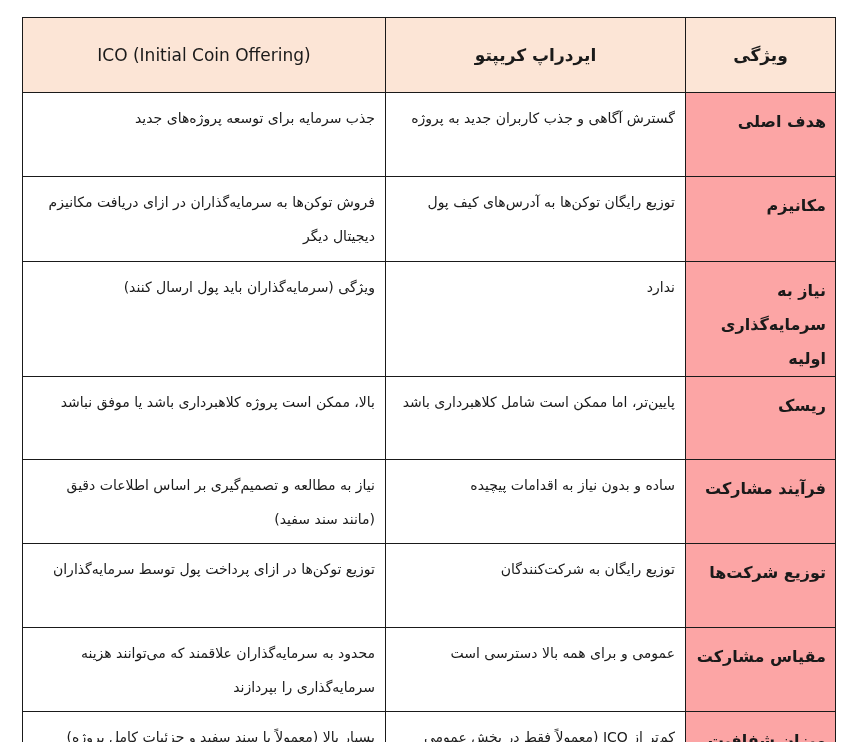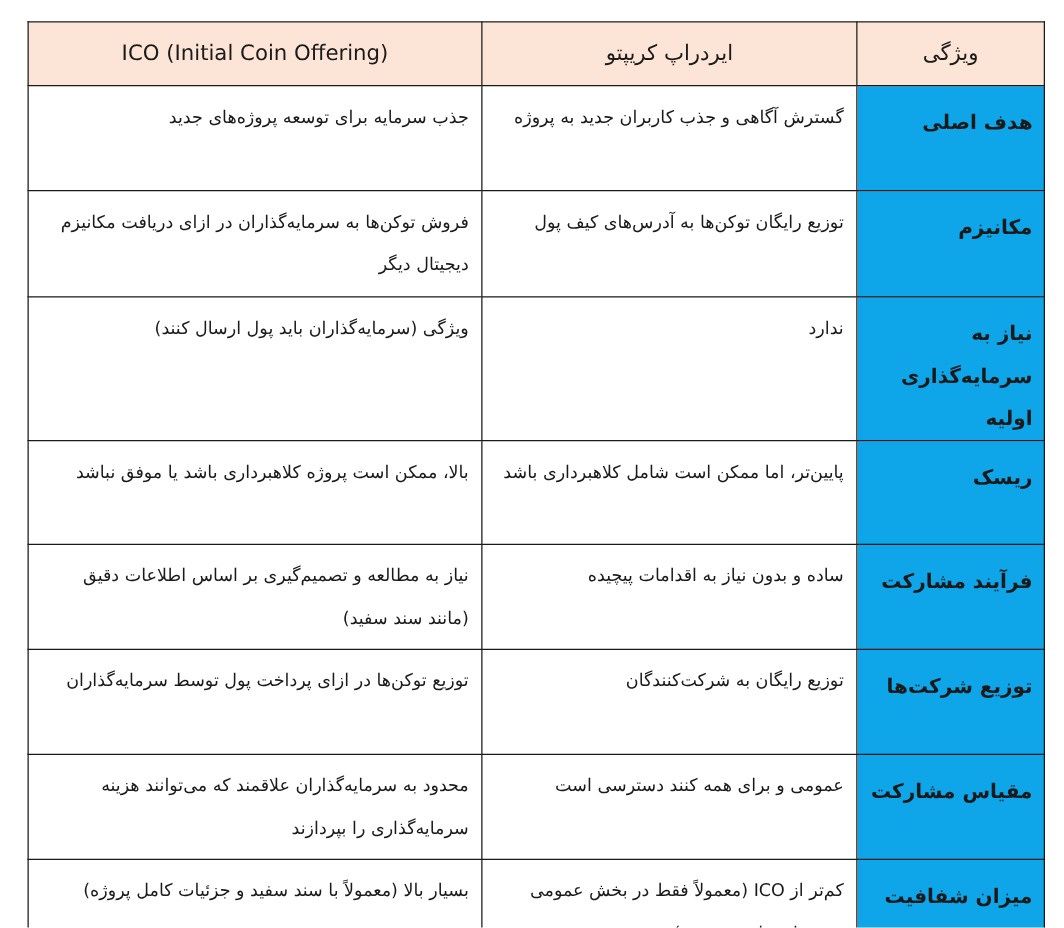--- a/index.html
+++ b/index.html
@@ -20,44 +20,44 @@
       left: 22px;
       top: 17px;
       width: 813px;
       border-collapse: collapse;
       table-layout: fixed;
       direction: rtl;
     }
     .comparison-table td, .comparison-table th {
       border: 1.5px solid #1a1a1a;
       vertical-align: top;
-      padding: 0;
+      padding: 12px;
     }
     .col-feature { width: 150px; }
     .col-airdrop { width: 300px; }
     .col-ico { width: 363px; }
 
     .header-row th {
       background: #fce5d6;
       height: 50px;
       vertical-align: middle;
       text-align: center;
       font-size: 17px;
     }
     .header-row th.h-feature,
     .header-row th.h-airdrop {
-      font-weight: normal;
+      font-weight: bold;
     }
     .header-row th.h-ico {
       font-weight: normal;
       direction: ltr;
     }
 
     td.feature-cell {
-      background: #0ea5e9;
+      background: #fca5a5;
       font-weight: bold;
       font-size: 16px;
       line-height: 34px;
       padding: 12px 9px 0 8px;
       text-align: right;
     }
     td.value-cell {
       background: #ffffff;
       font-size: 14px;
       line-height: 34px;
@@ -116,21 +116,21 @@
       <td class="value-cell">ساده و بدون نیاز به اقدامات پیچیده</td>
       <td class="value-cell">نیاز به مطالعه و تصمیم‌گیری بر اساس اطلاعات دقیق (مانند سند سفید)</td>
     </tr>
     <tr class="r6">
       <td class="feature-cell">توزیع شرکت‌ها</td>
       <td class="value-cell">توزیع رایگان به شرکت‌کنندگان</td>
       <td class="value-cell">توزیع توکن‌ها در ازای پرداخت پول توسط سرمایه‌گذاران</td>
     </tr>
     <tr class="r7">
       <td class="feature-cell">مقیاس مشارکت</td>
-      <td class="value-cell">عمومی و برای همه کنند دسترسی است</td>
+      <td class="value-cell">عمومی و برای همه بالا دسترسی است</td>
       <td class="value-cell">محدود به سرمایه‌گذاران علاقمند که می‌توانند هزینه سرمایه‌گذاری را بپردازند</td>
     </tr>
     <tr class="r8">
       <td class="feature-cell">میزان شفافیت</td>
       <td class="value-cell">کم‌تر از ICO (معمولاً فقط در بخش عمومی توضیحات داده می‌شود)</td>
       <td class="value-cell">بسیار بالا (معمولاً با سند سفید و جزئیات کامل پروژه)</td>
     </tr>
   </tbody>
 </table>
 

